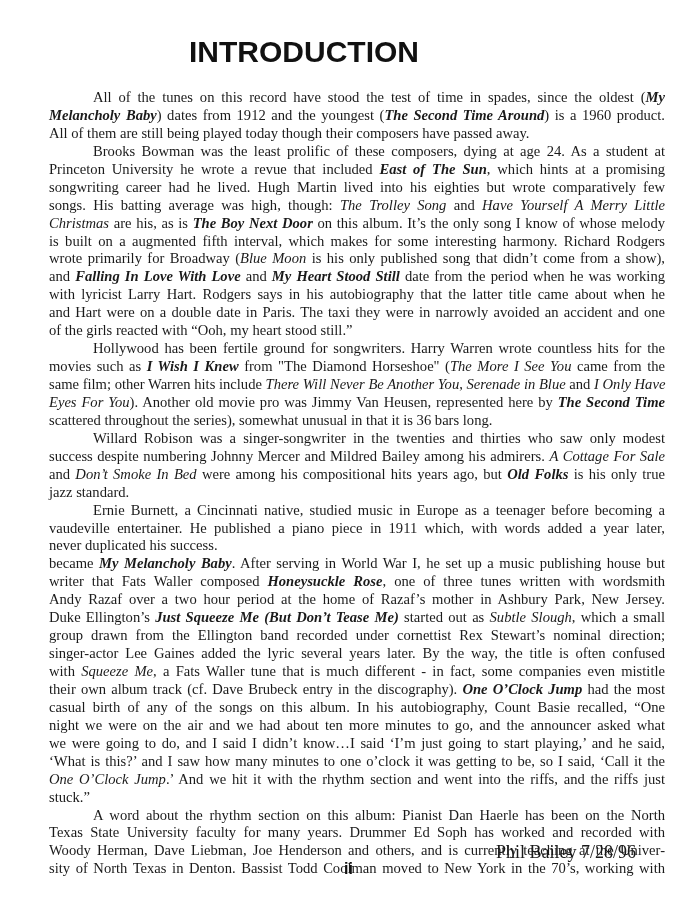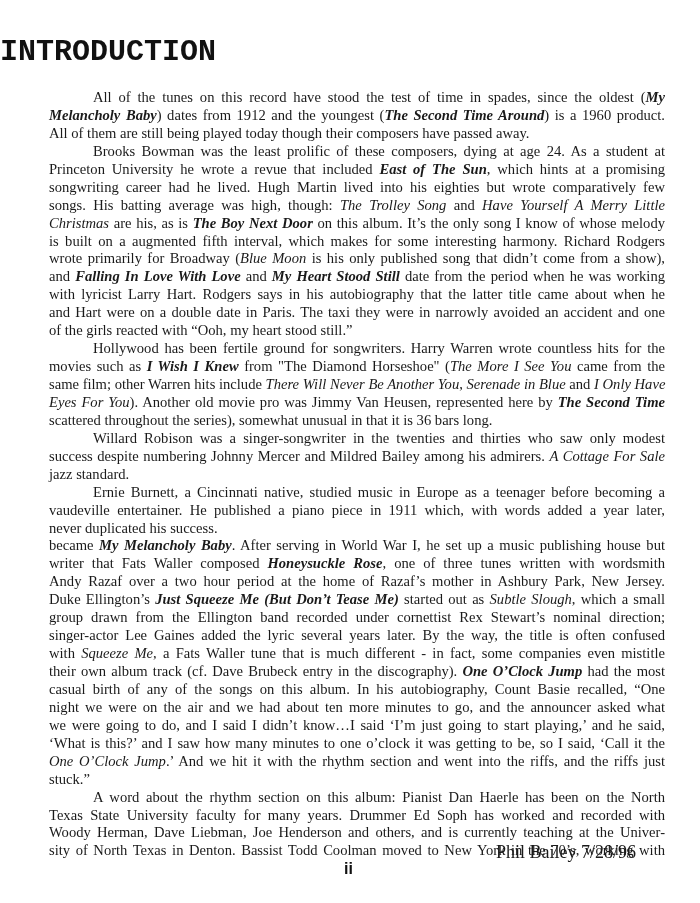--- a/index.html
+++ b/index.html
@@ -1,20 +1,20 @@
 <!DOCTYPE html>
 <html><head>
 <meta charset="utf-8">
 <style>
   html, body { margin: 0; padding: 0; background: #ffffff; }
   body { width: 700px; height: 903px; position: relative; overflow: hidden; }
   .page { position: absolute; left: 0; top: 0; width: 700px; height: 903px; background: #fff; }
   .title {
-    position: absolute; left: 0; width: 608px; top: 34px; text-align: left;
-    font-family: Liberation Mono, monospace; font-weight: bold; font-size: 30px;
+    position: absolute; left: 0; width: 608px; top: 34px; text-align: center;
+    font-family: Liberation Sans, sans-serif; font-weight: bold; font-size: 30px;
     color: #111; letter-spacing: 0px; line-height: 36px;
   }
   .body {
     position: absolute; left: 49px; width: 616px; top: 89px;
     font-family: "Liberation Serif", serif; font-size: 14.6px; color: #1a1a1a;
   }
   .line {
     height: 17.95px; line-height: 17.95px; white-space: nowrap;
     text-align: justify; text-align-last: justify; overflow: visible;
   }
@@ -58,20 +58,21 @@
       <div>
         <div class="line indent"><span>Hollywood has been fertile ground for songwriters. Harry Warren wrote countless hits for the</span></div>
         <div class="line"><span>movies such as </span><span class="seg-bi">I Wish I Knew</span><span> from "The Diamond Horseshoe" (</span><span class="seg-i">The More I See You</span><span> came from the</span></div>
         <div class="line"><span>same film; other Warren hits include </span><span class="seg-i">There Will Never Be Another You</span><span>, </span><span class="seg-i">Serenade in Blue</span><span> and </span><span class="seg-i">I Only Have</span></div>
         <div class="line"><span class="seg-i">Eyes For You</span><span>). Another old movie pro was Jimmy Van Heusen, represented here by </span><span class="seg-bi">The Second Time</span></div>
         <div class="line last"><span>scattered throughout the series), somewhat unusual in that it is 36 bars long.</span></div>
       </div>
       <div>
         <div class="line indent"><span>Willard Robison was a singer-songwriter in the twenties and thirties who saw only modest</span></div>
         <div class="line"><span>success despite numbering Johnny Mercer and Mildred Bailey among his admirers. </span><span class="seg-i">A Cottage For Sale</span></div>
+        <div class="line"><span>and </span><span class="seg-i">Don’t Smoke In Bed</span><span> were among his compositional hits years ago, but </span><span class="seg-bi">Old Folks</span><span> is his only true</span></div>
         <div class="line last"><span>jazz standard.</span></div>
       </div>
       <div>
         <div class="line indent"><span>Ernie Burnett, a Cincinnati native, studied music in Europe as a teenager before becoming a</span></div>
         <div class="line"><span>vaudeville entertainer. He published a piano piece in 1911 which, with words added a year later,</span></div>
         <div class="line last"><span>never duplicated his success.</span></div>
         <div class="line"><span>became </span><span class="seg-bi">My Melancholy Baby</span><span>. After serving in World War I, he set up a music publishing house but</span></div>
       </div>
       <div>
         <div class="line"><span>writer that Fats Waller composed </span><span class="seg-bi">Honeysuckle Rose</span><span>, one of three tunes written with wordsmith</span></div>

